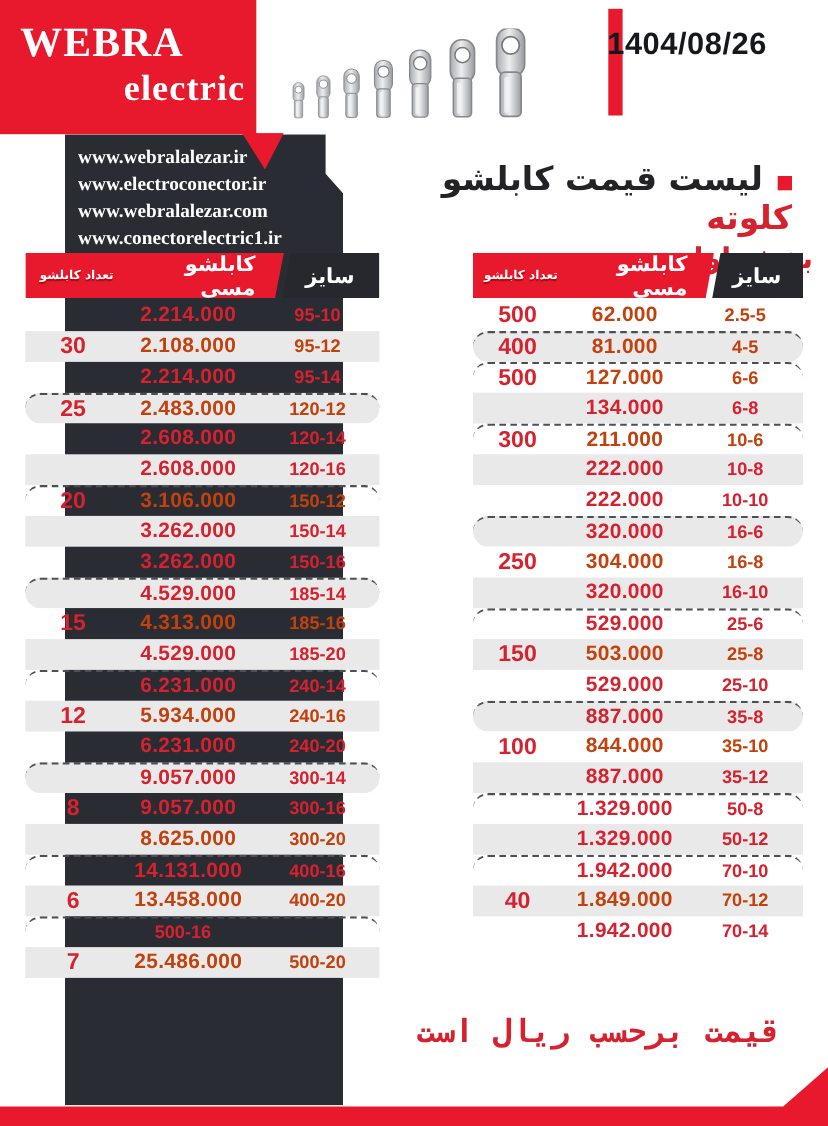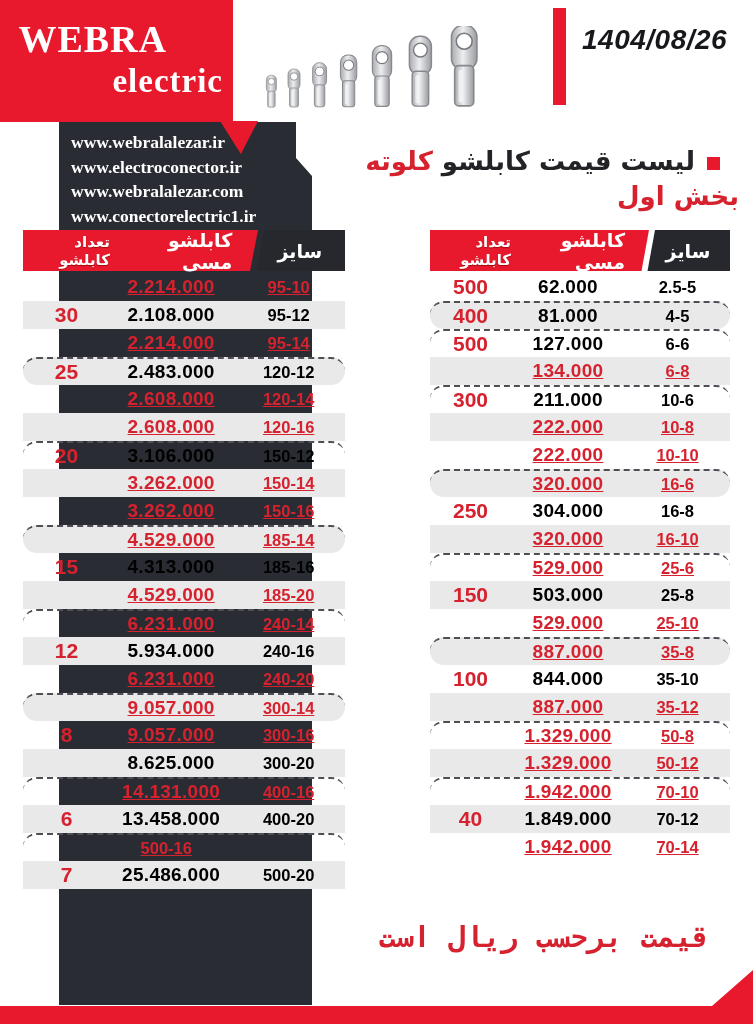--- a/index.html
+++ b/index.html
@@ -37,60 +37,60 @@
     margin-left:43px;
   }
   .urls{
     padding:8px 0 0 12px;color:#fff;
     font-family:"Liberation Serif",serif;font-weight:bold;
     font-size:17.5px;line-height:24.5px;
   }
   .lugs{position:absolute;left:263px;top:26px;z-index:2;}
   .date-bar{position:absolute;left:553px;top:8px;width:13px;height:97px;background:var(--red);}
   .date-text{
-    position:absolute;left:582px;top:24px;width:160px;
-    font-size:28px;font-weight:bold;color:#17181c;letter-spacing:.5px;font-style:italic;
+    position:absolute;left:552px;top:24px;width:160px;
+    font-size:28px;font-weight:bold;color:#17181c;letter-spacing:.5px;
   }
   
   .title-wrap{
     position:absolute;left:350px;top:146px;width:395px;
     direction:rtl;text-align:right;z-index:2;
     font-family:"DejaVu Sans",sans-serif;
   }
-  .title-line{font-size:26px;font-weight:bold;color:var(--ink);padding-left:0;padding-right:25px;}
+  .title-line{font-size:30px;font-weight:bold;color:var(--ink);padding-left:0;padding-right:25px;}
   .title-sq{display:inline-block;width:13px;height:13px;background:var(--red);margin-left:3px;}
   .title-red{color:var(--text-red);}
   .subtitle{font-size:26px;font-weight:bold;color:var(--text-red);margin-top:5px;padding-right:6px;}
   
   .ptable{position:absolute;top:230px;z-index:3;}
   .ptable.left{left:23px;width:322px;}
   .ptable.right{left:430px;width:300px;}
   .thead{position:relative;height:41px;margin-bottom:2px;}
   .thead-red{position:absolute;inset:0;background:var(--red);
     clip-path:polygon(0 0,73% 0,70.5% 100%,0 100%);}
   .thead-dark{position:absolute;inset:0;background:var(--dark2);
     clip-path:polygon(75% 0,100% 0,100% 100%,72.5% 100%);}
   .thead .lbl{
     position:absolute;top:0;bottom:0;display:flex;align-items:center;justify-content:center;
     color:#fff;font-weight:bold;direction:rtl;z-index:2;
     font-family:"DejaVu Sans",sans-serif;
   }
-  .lbl-qty{left:2%;width:25%;font-size:15px;text-shadow:0 1px 1px rgba(120,0,0,.6);}
+  .lbl-qty{left:2%;width:25%;font-size:11px;text-shadow:0 1px 1px rgba(120,0,0,.6);}
   .lbl-price{left:28%;width:37%;font-size:19px;}
   .lbl-size{left:72%;width:28%;font-size:19px;}
   .tbody{}
   .trow{display:flex;height:28px;box-sizing:border-box;align-items:stretch;}
   .trow:nth-child(even){background:var(--row-grey);}
   .trow.sep{border-top:2px dashed #4d4f55;border-radius:14px;}
   .cell{display:flex;align-items:center;justify-content:center;}
   .cell.q{width:27%;font-size:21px;font-weight:bold;color:var(--text-red);}
   .cell.p{width:38%;font-size:19px;font-weight:bold;letter-spacing:.3px;}
   .cell.s{width:35%;font-size:16.5px;font-weight:bold;}
-  .cred{color:var(--text-red);text-decoration:underline;}
-  .cblack{color:#000000;}
+  .cred{color:var(--text-red);}
+  .cblack{color:#c2410c;}
   
   .note{
     position:absolute;left:330px;top:920px;width:380px;z-index:2;
     direction:rtl;text-align:right;
     font-family:Liberation Mono, monospace;font-size:29px;font-weight:bold;color:var(--text-red);
   }
   .footer-bar{
     position:absolute;left:0;top:968px;width:753px;height:56px;background:var(--red);z-index:5;
     clip-path:polygon(0 38px,712px 38px,753px 2px,753px 56px,0 56px);
   }

